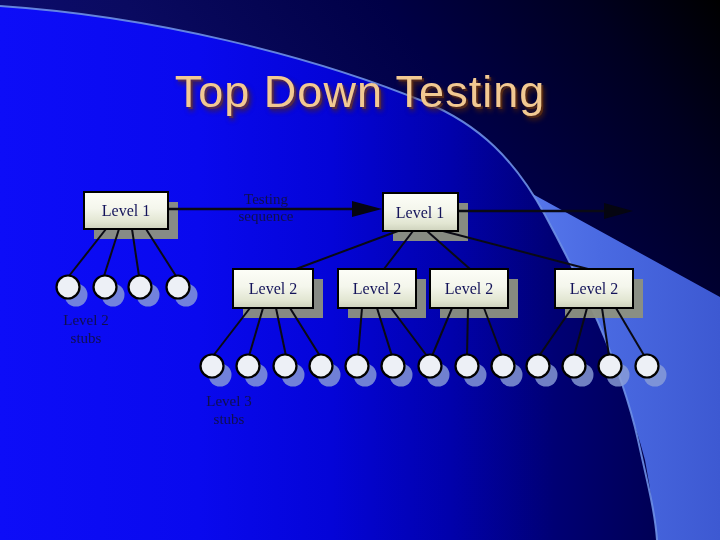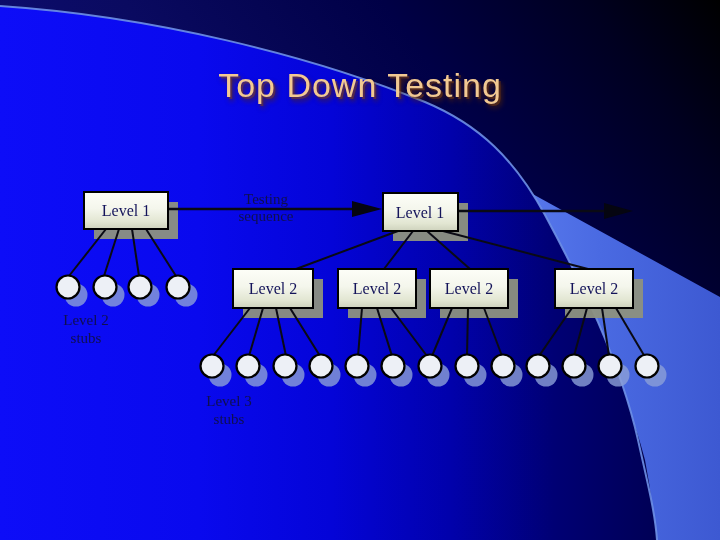--- a/index.html
+++ b/index.html
@@ -4,21 +4,21 @@
 <style>
   html,body{margin:0;padding:0;background:#222;}
   .slide{
     position:relative;width:720px;height:540px;overflow:hidden;
     font-family:"Liberation Serif",serif;background:#000;
   }
   .bg,.diagram{position:absolute;left:0;top:0;}
   .slide-title{
     position:absolute;left:0;right:0;top:66px;text-align:center;
     font-family:"Liberation Sans",sans-serif;
-    font-size:34px;font-weight:400;letter-spacing:1px;
+    font-size:45px;font-weight:400;letter-spacing:1px;
     color:#F2C992;
     text-shadow:2px 2px 0 rgba(140,70,10,.45), 3px 4px 5px rgba(90,40,0,.8);
     z-index:3;
   }
 </style>
 </head>
 <body>
 
 <div class="slide">
 

